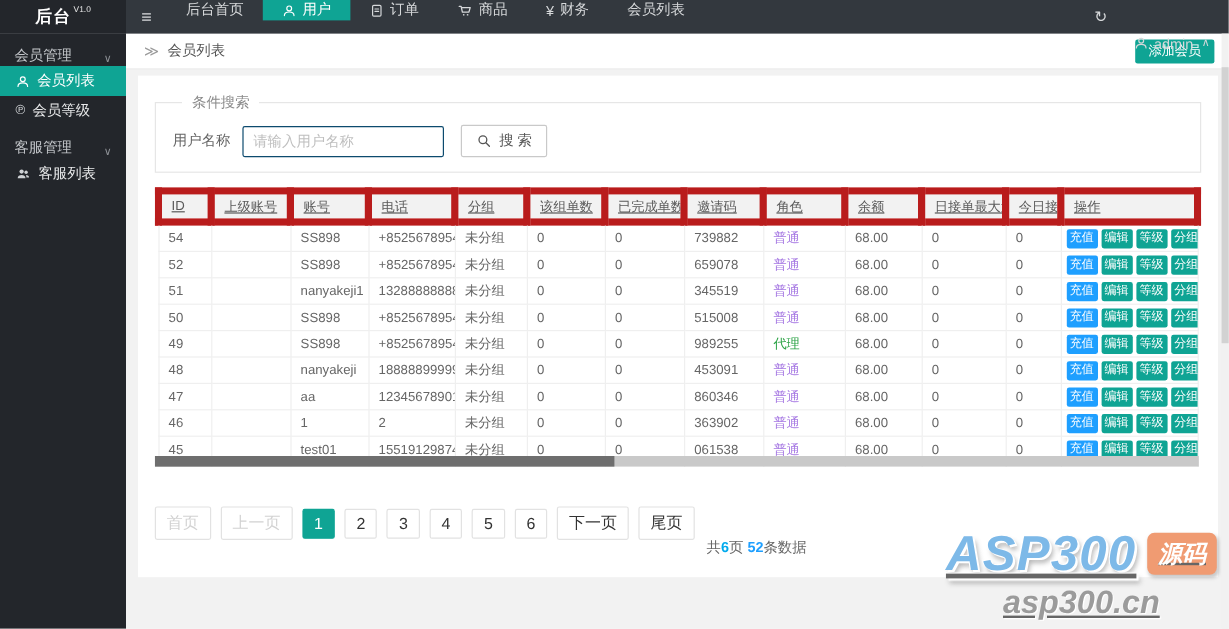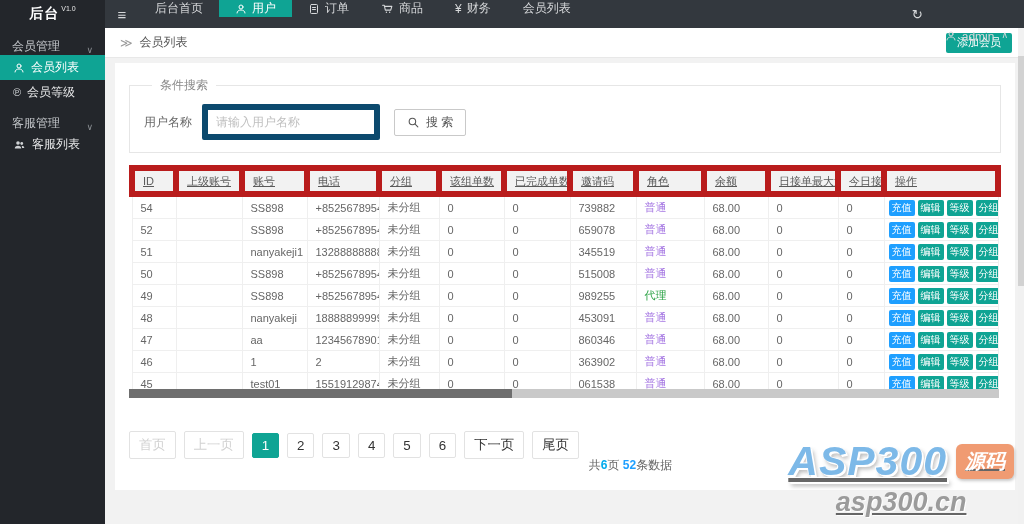--- a/index.html
+++ b/index.html
@@ -37,21 +37,21 @@
   .crumb-sym{color:#9a9a9a;font-size:12px;margin-right:7px;}
   .crumb-label{color:#555;font-size:12px;}
   .btn-add{margin-left:auto;background:var(--accent);color:#fff;border:none;height:20px;padding:0 11px;font-size:11px;border-radius:2px;cursor:pointer;}
   
   .content{position:absolute;left:105px;top:58px;right:0;bottom:0;background:#f2f2f2;overflow:hidden;}
   .card{margin:5px 9px 0 10px;background:#fff;padding:12px 14px 16px 14px;}
   fieldset.search{border:1px solid #e6e6e6;margin:2px 0 0 0;padding:6px 14px 12px 14px;}
   fieldset.search legend{font-size:12px;color:#8a8a8a;padding:0 8px;margin-left:8px;}
   .srow{display:flex;align-items:center;margin-top:4px;}
   .srow label{font-size:12px;color:#666;margin-right:10px;}
-  .srow input{width:150px;height:24px;border:6px solid #0c4a6e;border-radius:2px;padding:0 8px;font-size:12px;color:#666;outline:none;}
+  .srow input{width:150px;height:24px;border:1px solid #0c4a6e;border-radius:2px;padding:0 8px;font-size:12px;color:#666;outline:none;}
   .srow input::placeholder{color:#bfbfbf;}
   .btn-search{margin-left:14px;height:27px;border:1px solid #c9c9c9;border-radius:2px;background:#fff;color:#555;font-size:12px;display:flex;align-items:center;gap:6px;padding:0 12px;cursor:pointer;}
   
   .twrap{margin-top:12px;position:relative;height:233px;overflow:hidden;}
   table.grid{width:100%;border-collapse:collapse;table-layout:fixed;}
   .grid th{background:#f2f2f2;border:6px solid #b91c1c;font-weight:normal;color:#5a5a5a;font-size:11px;text-align:left;padding:0 8px;height:20px;white-space:nowrap;overflow:hidden;text-decoration:underline;}
   .grid td{border:1px solid #efefef;color:#666;font-size:11px;padding:0 8px;height:21px;white-space:nowrap;overflow:hidden;background:#fff;}
   .grid td.acts{padding:0 4px;}
   .abtn{display:inline-block;color:#fff;font-size:10px;border:none;border-radius:2px;padding:2px 3px;margin-right:3px;cursor:pointer;line-height:1.2;}
   .c1{width:44px}.c2{width:66px}.c3{width:65px}.c4{width:72px}.c5{width:60px}.c6{width:65px}.c7{width:66px}.c8{width:66px}.c9{width:68px}.c10{width:64px}.c11{width:70px}.c12{width:46px}

